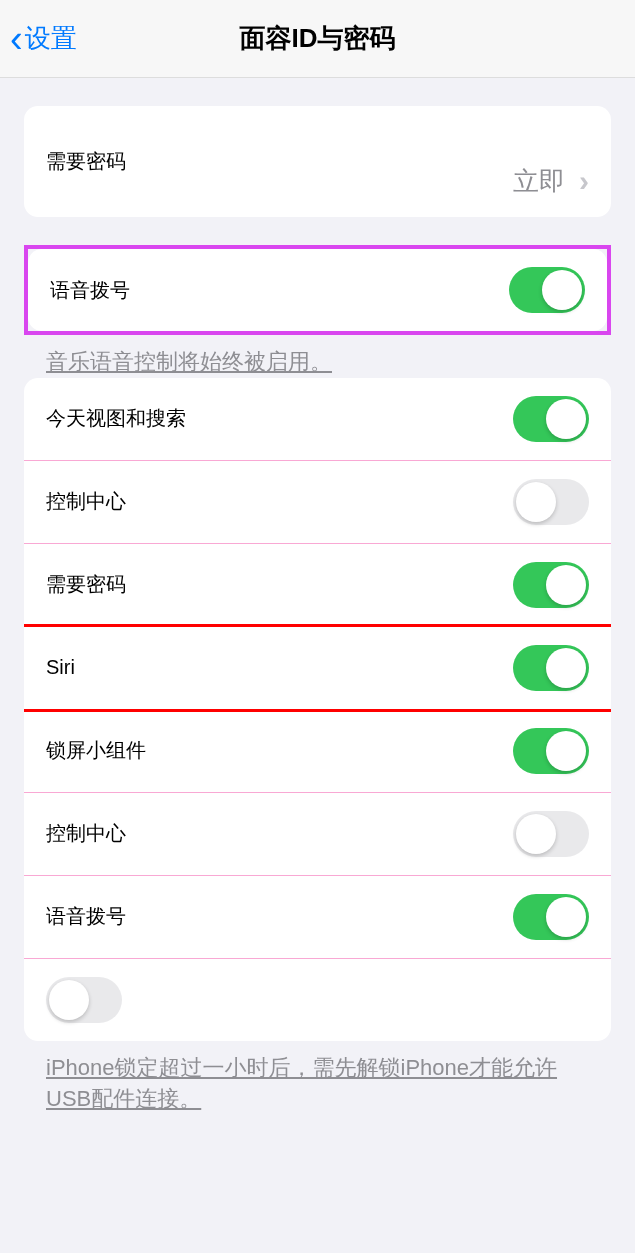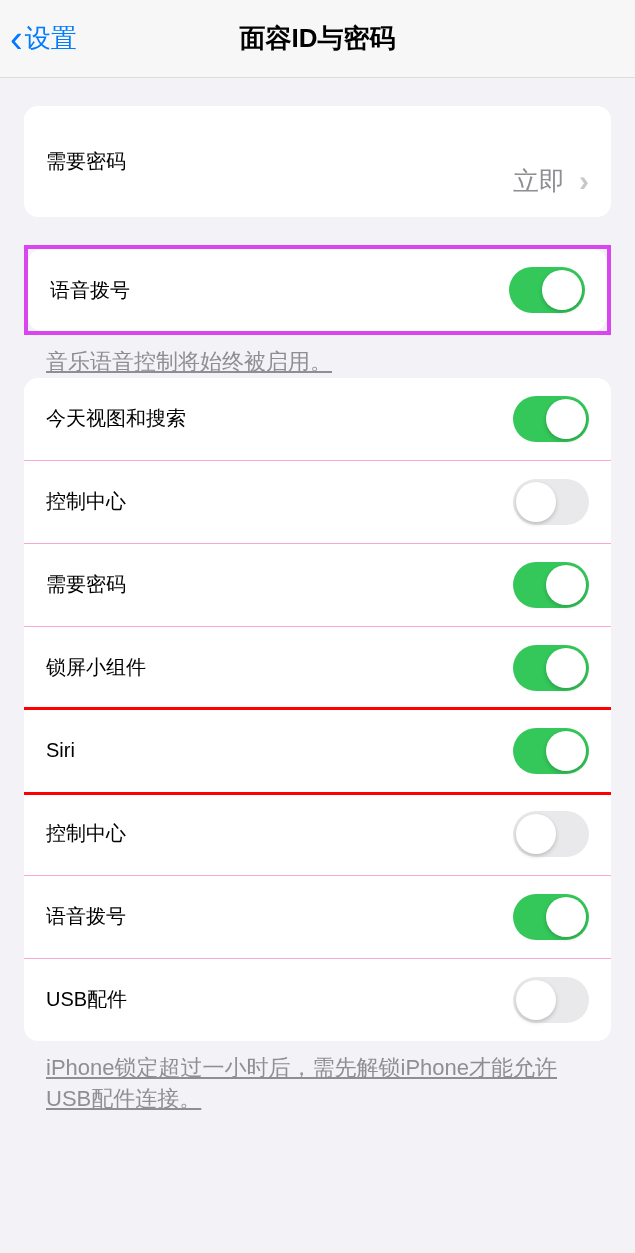--- a/index.html
+++ b/index.html
@@ -201,46 +201,45 @@
         <div class="toggle off">
           <div class="toggle-knob"></div>
         </div>
       </div>
       <div class="row">
         <span class="row-label">需要密码</span>
         <div class="toggle on">
           <div class="toggle-knob"></div>
         </div>
       </div>
-      <div class="row">
-        <span class="row-label">锁屏小组件</span>
-        <div class="toggle on">
-          <div class="toggle-knob"></div>
-        </div>
-      </div>
       <div class="row highlighted-siri">
         <span class="row-label">Siri</span>
         <div class="toggle on">
           <div class="toggle-knob"></div>
         </div>
       </div>
       <div class="row">
+        <span class="row-label">锁屏小组件</span>
+        <div class="toggle on">
+          <div class="toggle-knob"></div>
+        </div>
+      </div>
+      <div class="row">
         <span class="row-label">控制中心</span>
         <div class="toggle off">
           <div class="toggle-knob"></div>
         </div>
       </div>
       <div class="row">
         <span class="row-label">语音拨号</span>
         <div class="toggle on">
           <div class="toggle-knob"></div>
         </div>
       </div>
       <div class="row">
-        <span class="row-label">USB配件</span>
         <div class="toggle off">
           <div class="toggle-knob"></div>
         </div>
       </div>
     </div>
 
   <div class="footer-text">iPhone锁定超过一小时后，需先解锁iPhone才能允许USB配件连接。</div>
 
 </div>
 

